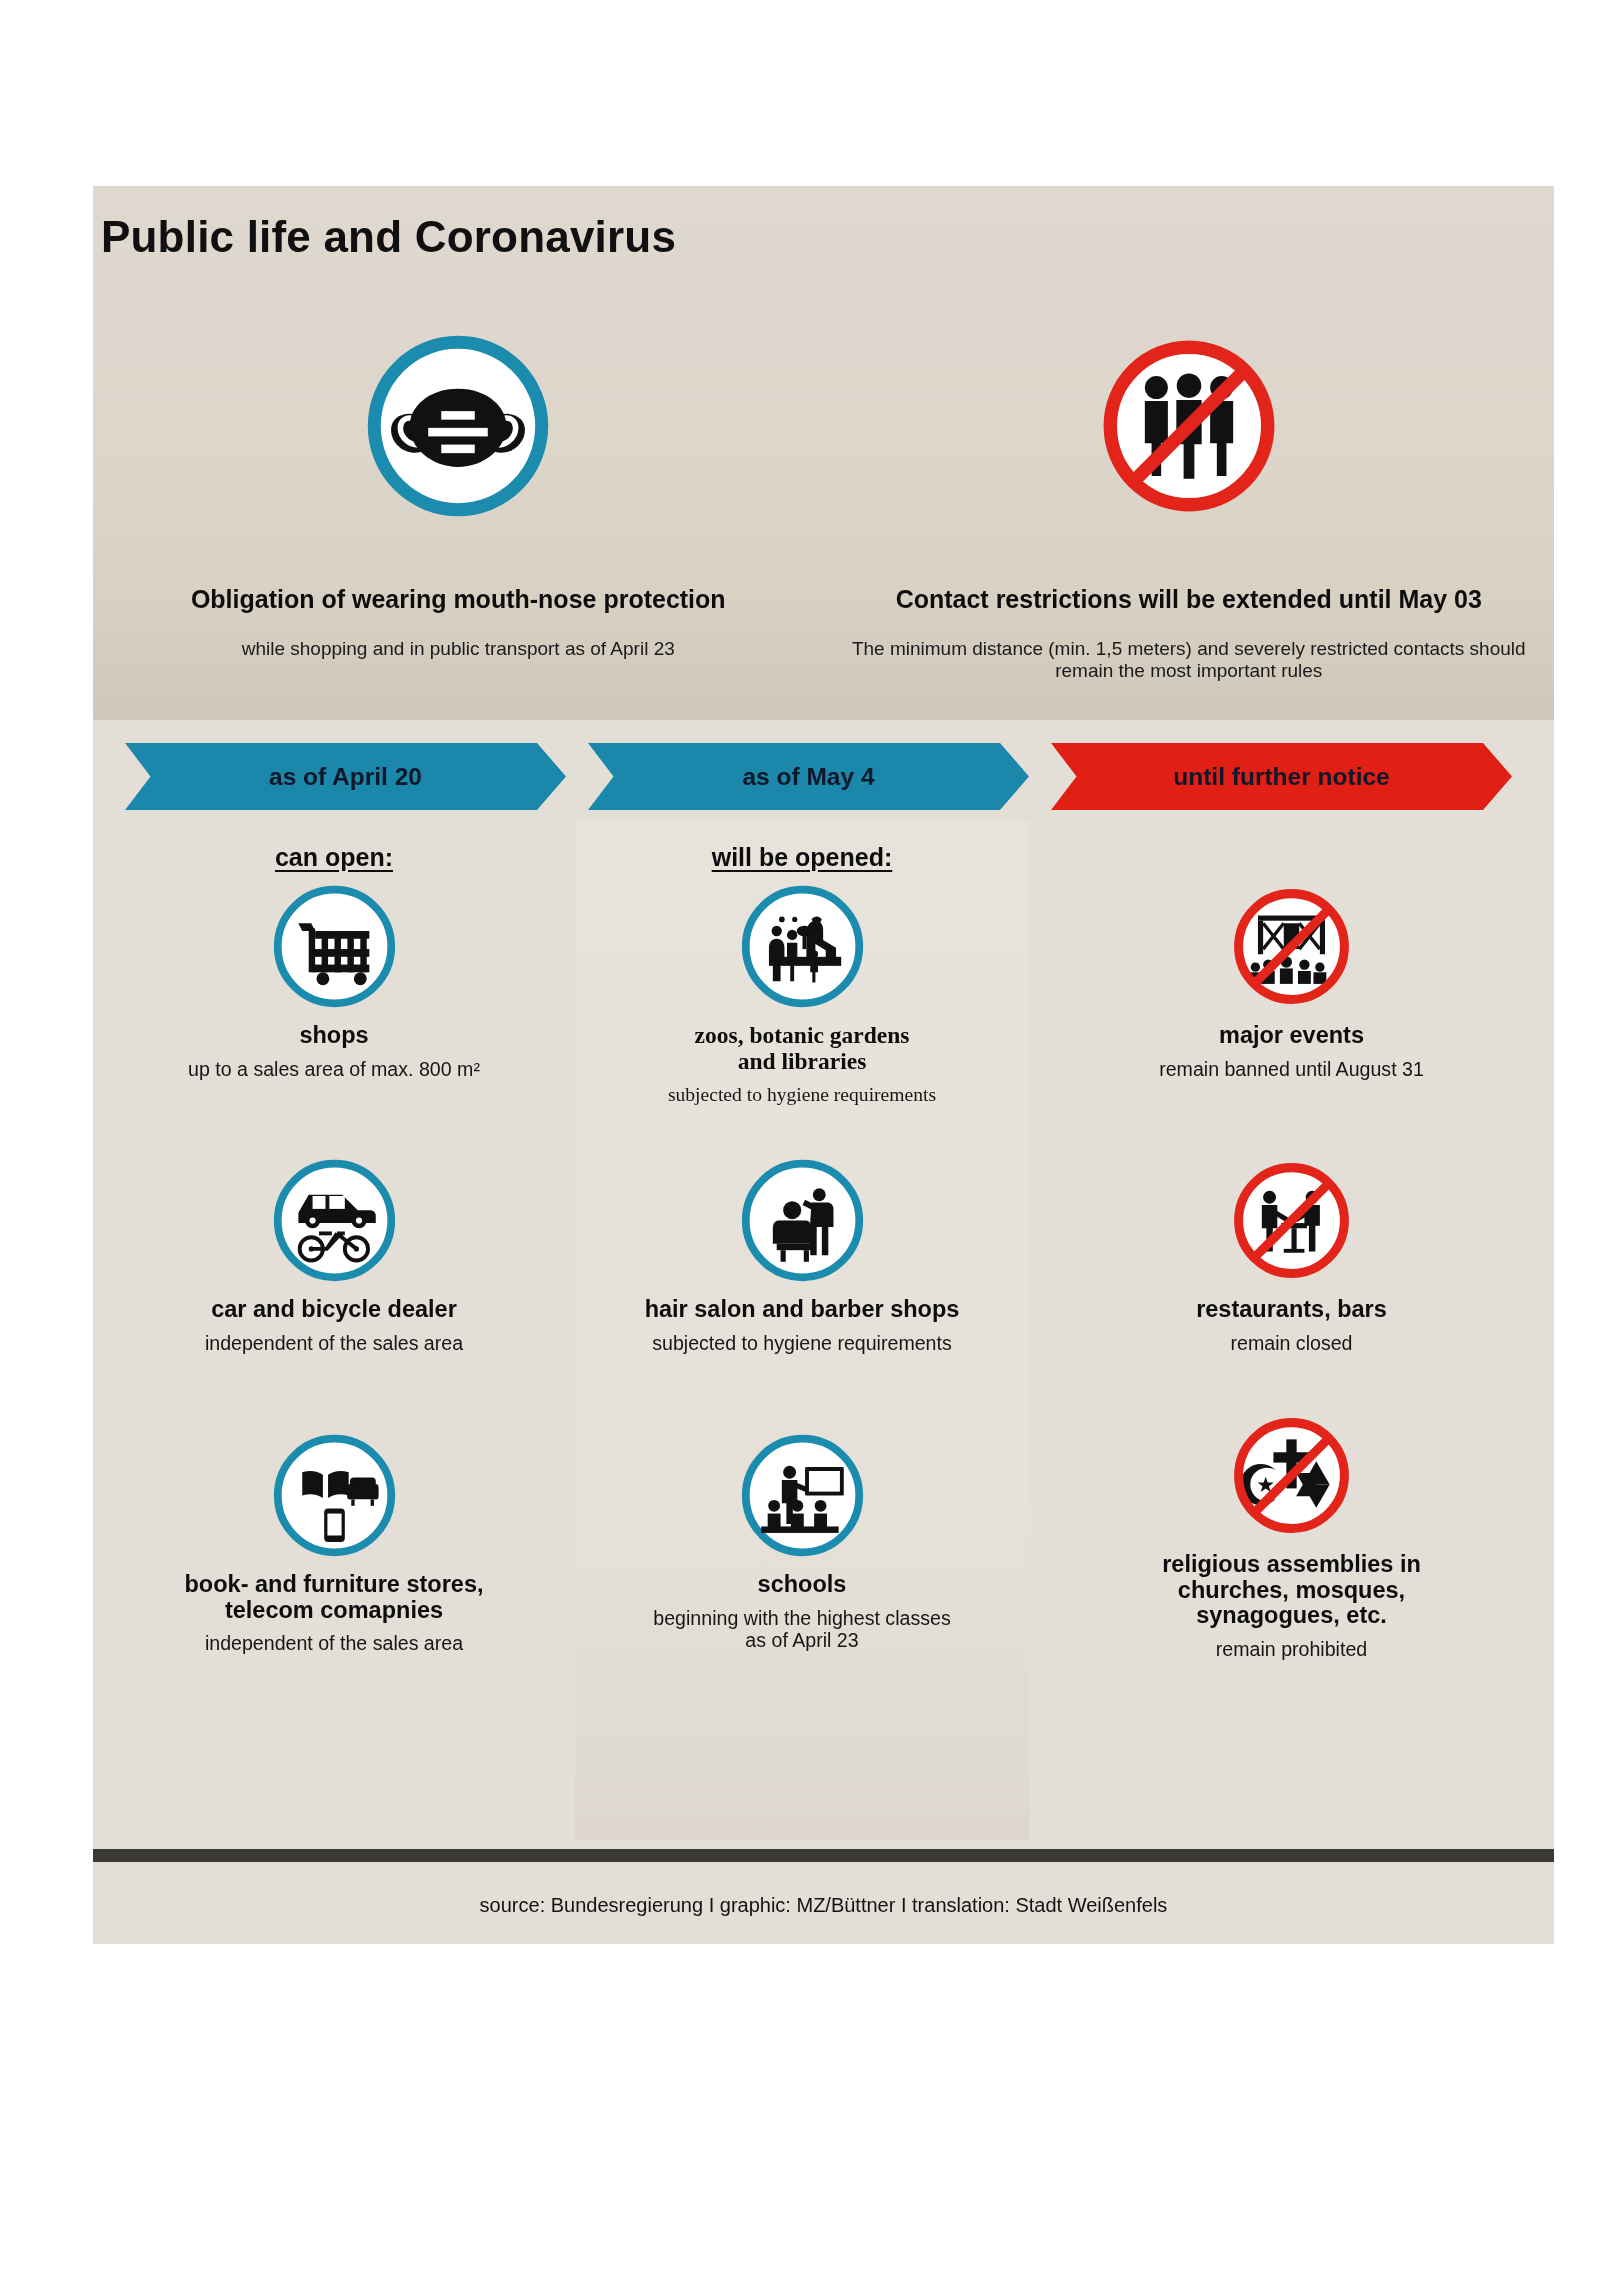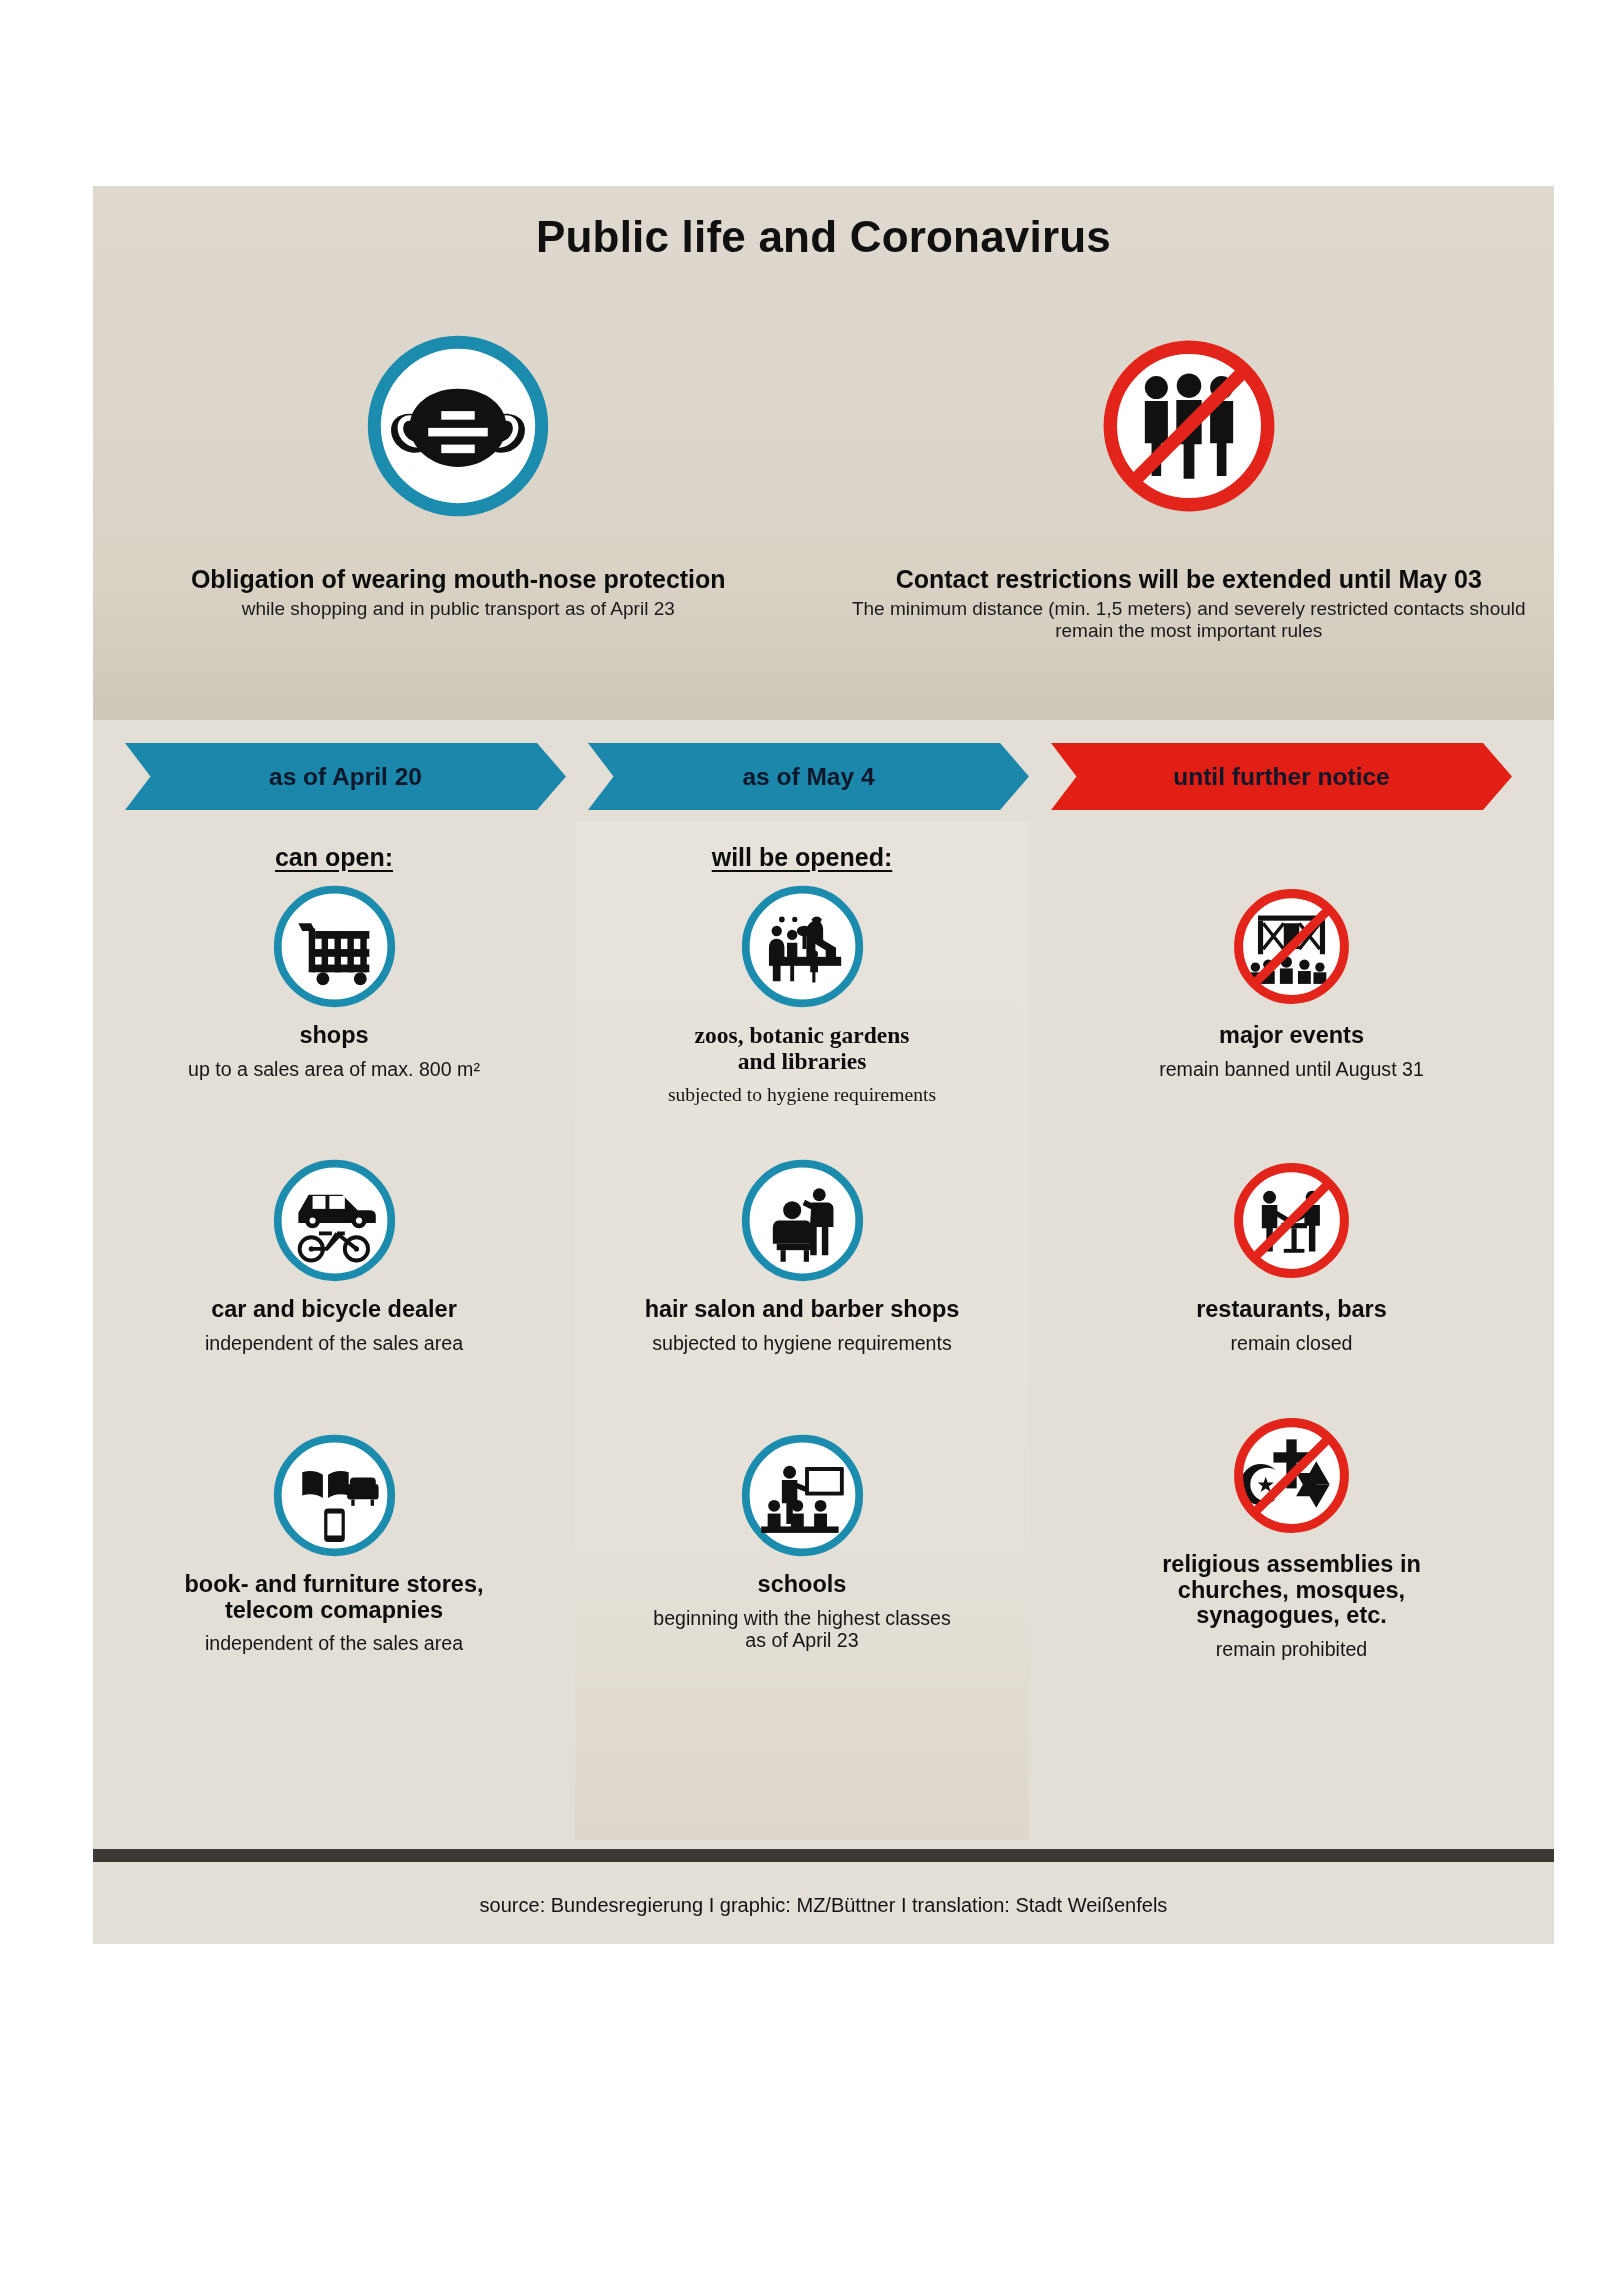--- a/index.html
+++ b/index.html
@@ -31,41 +31,42 @@
     position: absolute;
     left: 0; top: 0;
     width: 100%;
     height: 534px;
     background: linear-gradient(180deg, #ded8cf 0%, #ddd6cb 45%, #d8d1c4 75%, #cfc8ba 100%);
   }
   .poster-title {
     position: absolute;
     left: 0; top: 25.5px;
     width: 100%;
-    text-align: center;
     font-size: 44px;
     font-weight: bold;
     color: #101010;
     letter-spacing: 0.2px;
+    padding-left: 8px;
   }
 
   
   .hero-row {
     position: absolute;
     left: 0; top: 127px;
     width: 100%;
     height: 412px;
     display: flex;
   }
   .hero {
     flex: 1 1 0;
     position: relative;
     display: flex;
     flex-direction: column;
     align-items: center;
+    gap: 20px;
   }
   .hero-icon-wrap {
     height: 225px;
     display: flex;
     align-items: center;
     justify-content: center;
   }
   .hero-head {
     font-size: 25px;
     font-weight: bold;

